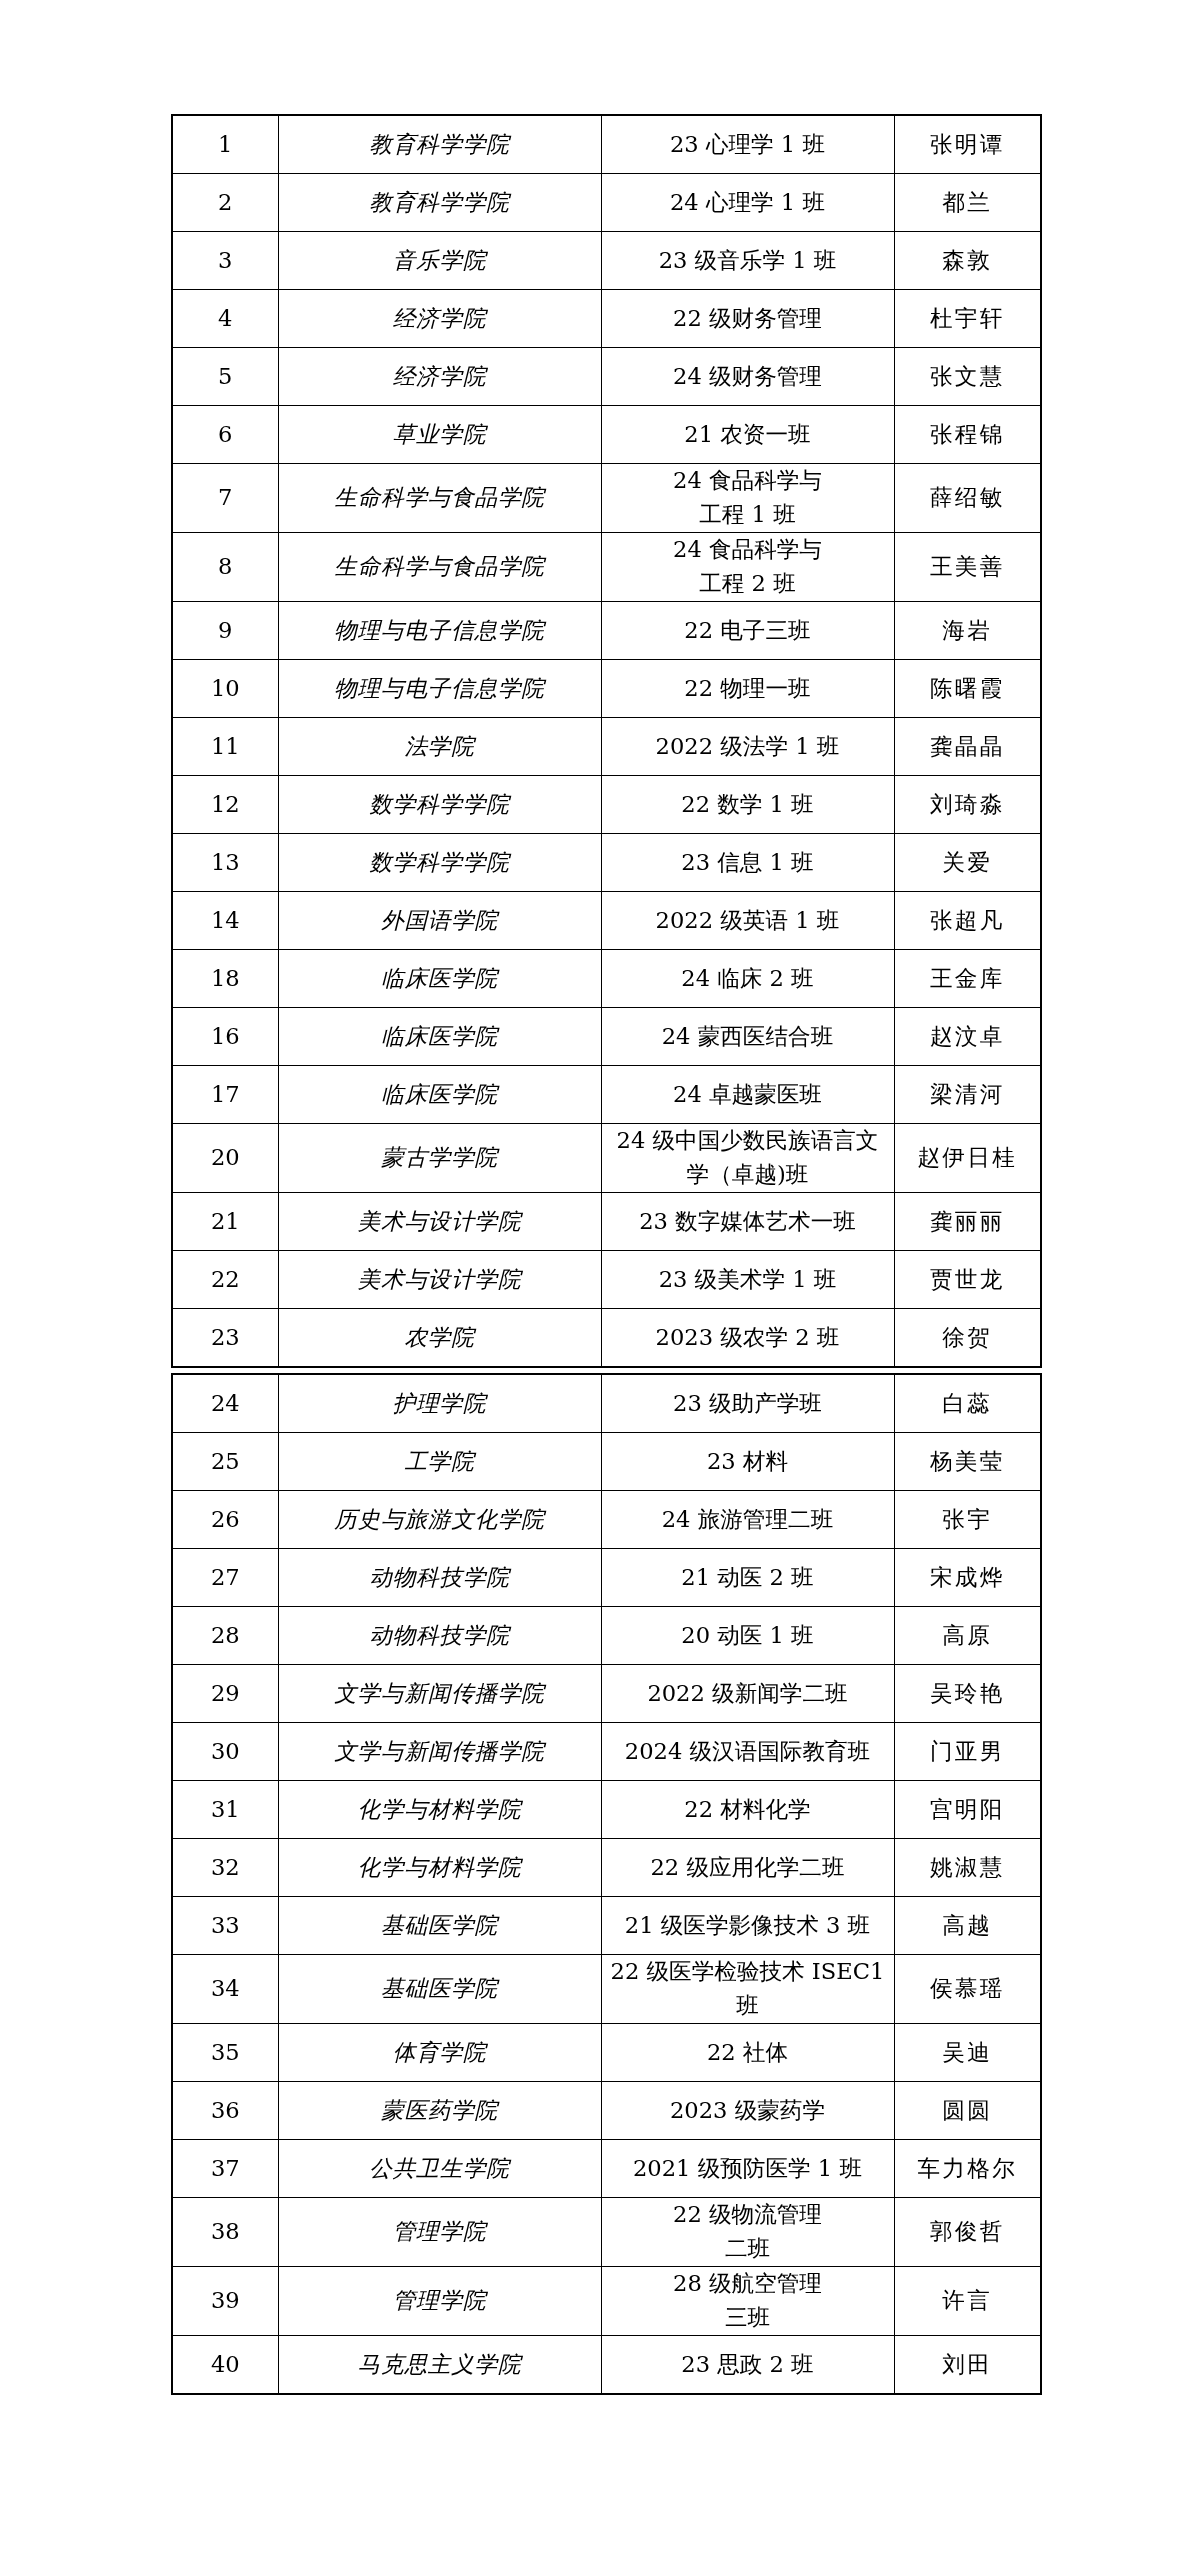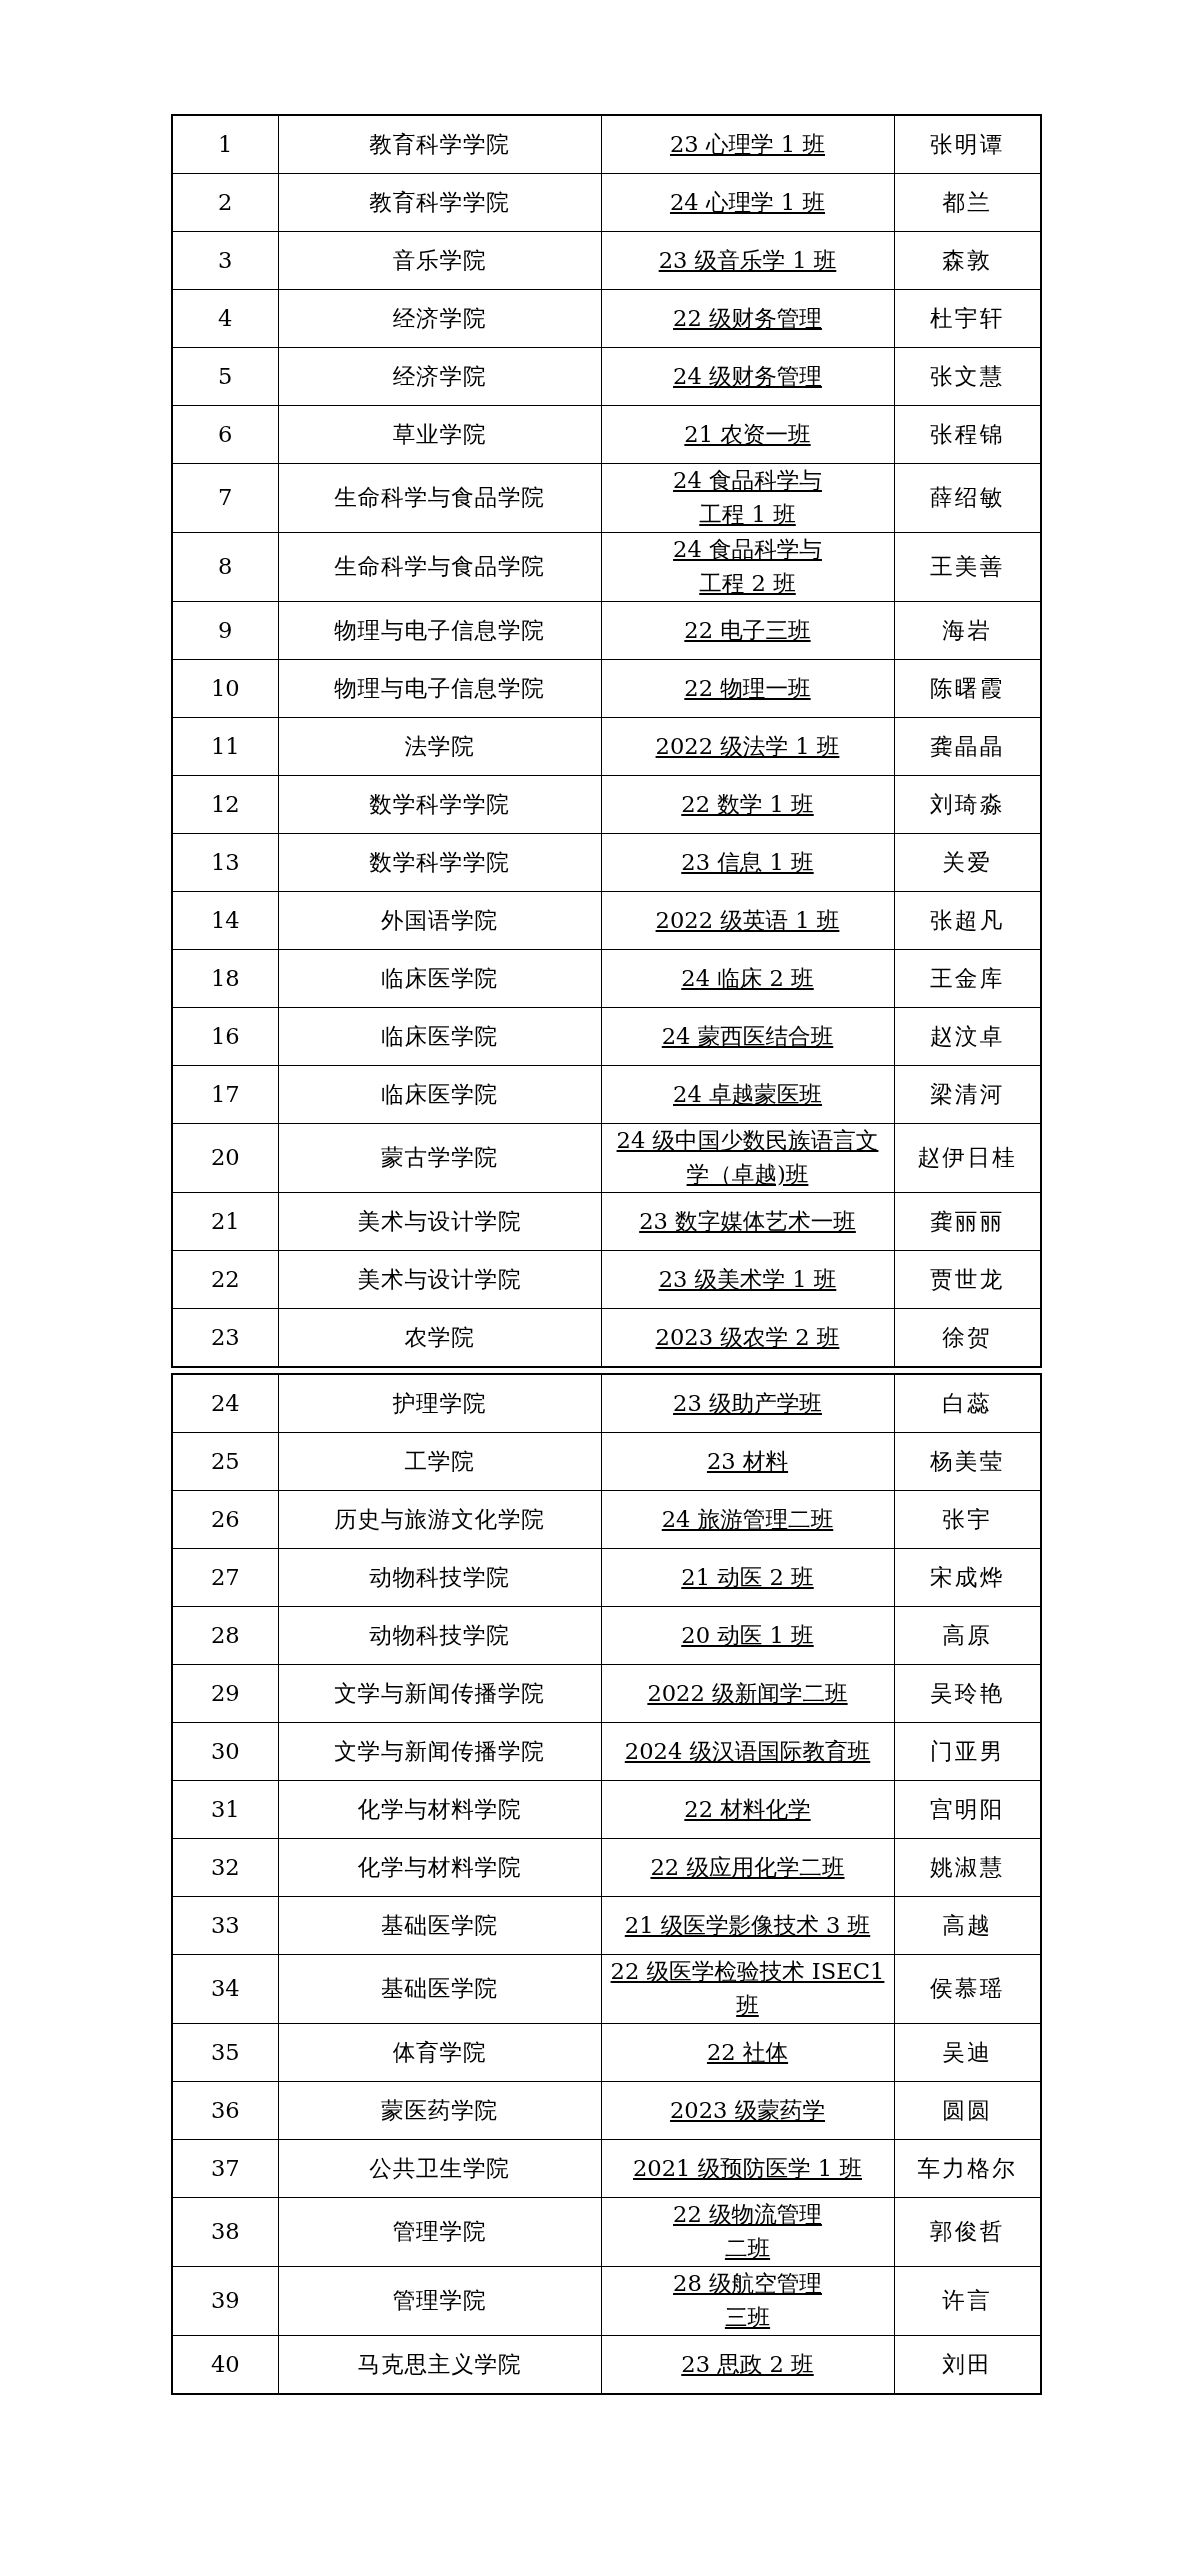--- a/index.html
+++ b/index.html
@@ -37,22 +37,22 @@
     vertical-align: middle;
     font-size: 22.6px;
     line-height: 1.5;
     padding: 0 4.5px;
     white-space: pre-line;
     overflow: hidden;
   }
   table.roster tr.normal td { height: 57px; }
   table.roster tr.tall   td { height: 68px; }
   td.cell-no      { letter-spacing: 0; }
-  td.cell-college { letter-spacing: 0.8px; }
-  td.cell-class   { letter-spacing: 0; text-decoration: underline; }
+  td.cell-college { letter-spacing: 0.8px; font-style: italic; }
+  td.cell-class   { letter-spacing: 0; }
   td.cell-name    { letter-spacing: 2.3px; }
 </style>
 </head>
 <body>
 
 <div class="page">
   <div class="table-wrap">
     <table class="roster">
       <colgroup>
           <col style="width: 106px;">

